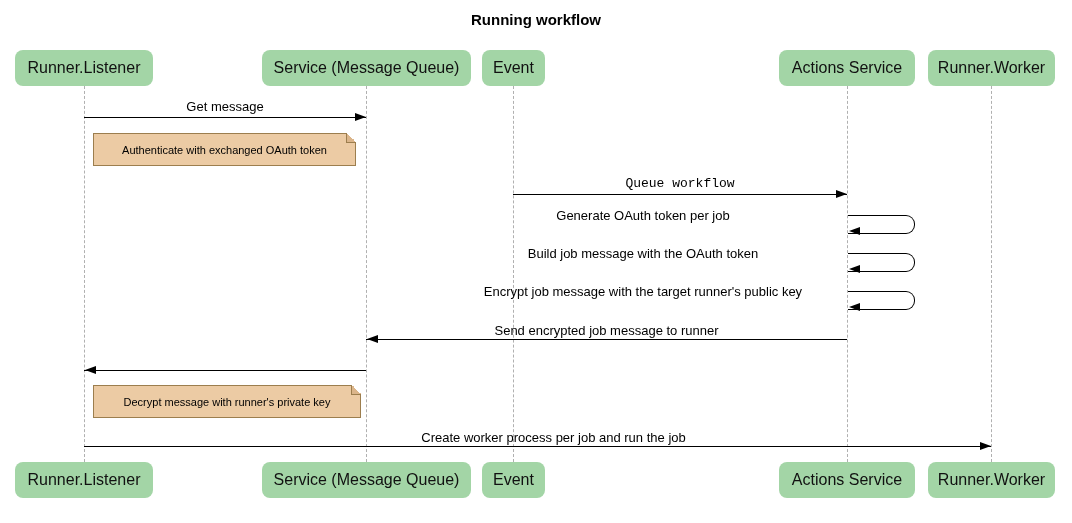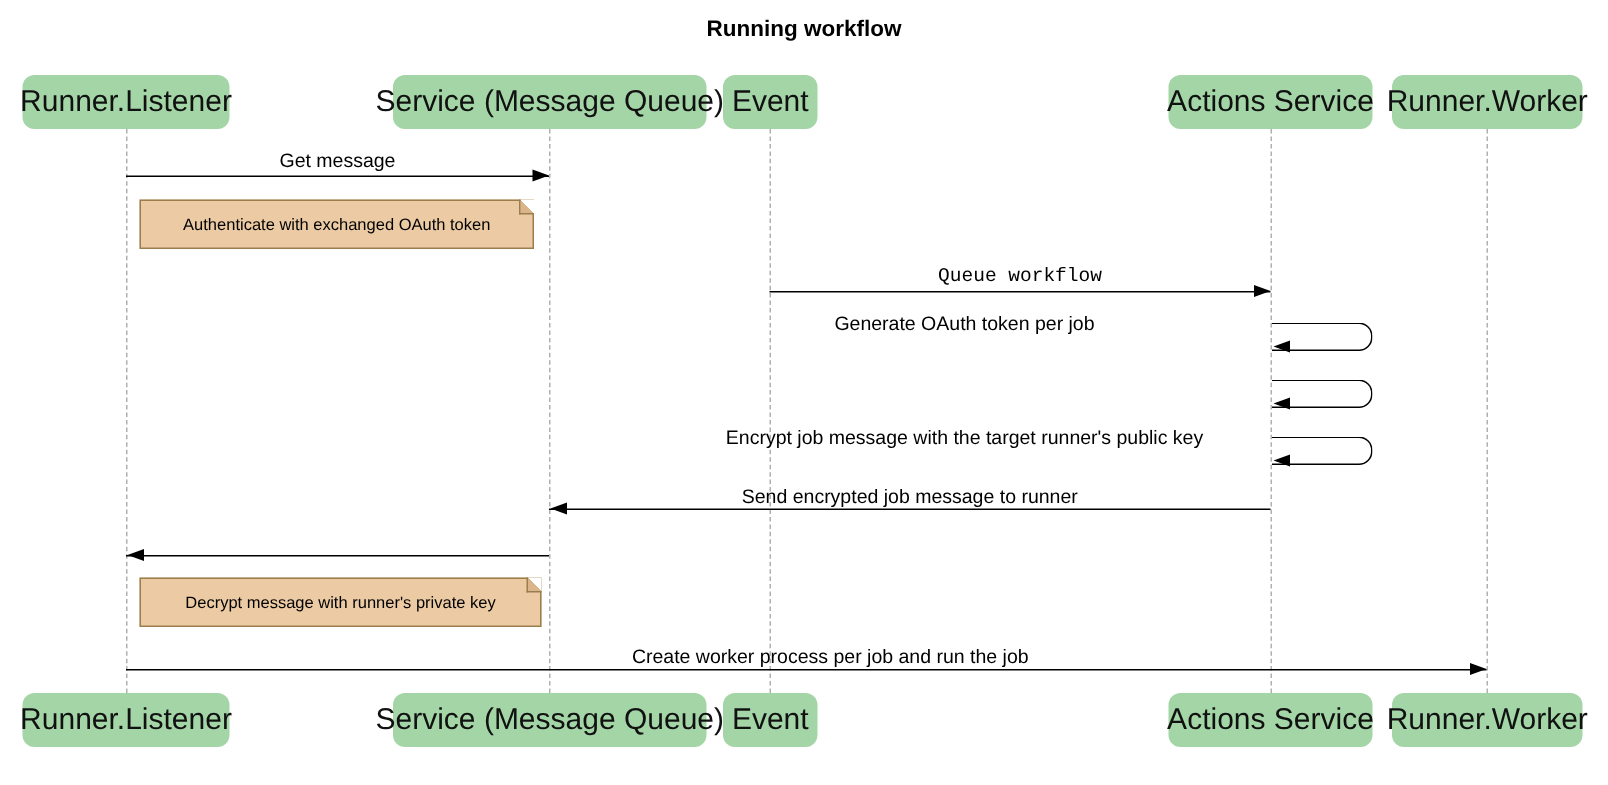--- a/index.html
+++ b/index.html
@@ -28,21 +28,21 @@
     height: 376px;
   }
   .actor {
     position: absolute;
     height: 36px;
     background: var(--actor-fill, #a3d5a6);
     border-radius: 8px;
     display: flex;
     align-items: center;
     justify-content: center;
-    font-size: 20px;
+    font-size: 16px;
     color: var(--actor-text, #111);
     white-space: nowrap;
   }
   .msg-label {
     position: absolute;
     height: 16px;
     line-height: 16px;
     font-size: 13px;
     text-align: center;
     white-space: nowrap;
@@ -137,20 +137,21 @@
   </div>
 
   <div class="msg-label" style="left:513px; top:176px; width:334px;font-family:Liberation Mono, monospace;">Queue workflow</div>
   <div class="msg-line" style="left:513px; top:194px; width:334px;"></div>
   <div class="arrowhead-right" style="left:836px; top:190px;"></div>
 
   <div class="msg-label right" style="left:443px; top:208px; width:400px;">Generate OAuth token per job</div>
   <div class="self-loop" style="left:848px; top:215px;"></div>
   <div class="arrowhead-left" style="left:849px; top:227px;"></div>
 
+  <div class="msg-label right" style="left:443px; top:246px; width:400px;">Build job message with the OAuth token</div>
   <div class="self-loop" style="left:848px; top:253px;"></div>
   <div class="arrowhead-left" style="left:849px; top:265px;"></div>
 
   <div class="msg-label right" style="left:443px; top:284px; width:400px;">Encrypt job message with the target runner's public key</div>
   <div class="self-loop" style="left:848px; top:291px;"></div>
   <div class="arrowhead-left" style="left:849px; top:303px;"></div>
 
   <div class="msg-label" style="left:366px; top:323px; width:481px;">Send encrypted job message to runner</div>
   <div class="msg-line" style="left:366px; top:339px; width:481px;"></div>
   <div class="arrowhead-left" style="left:367px; top:335px;"></div>

